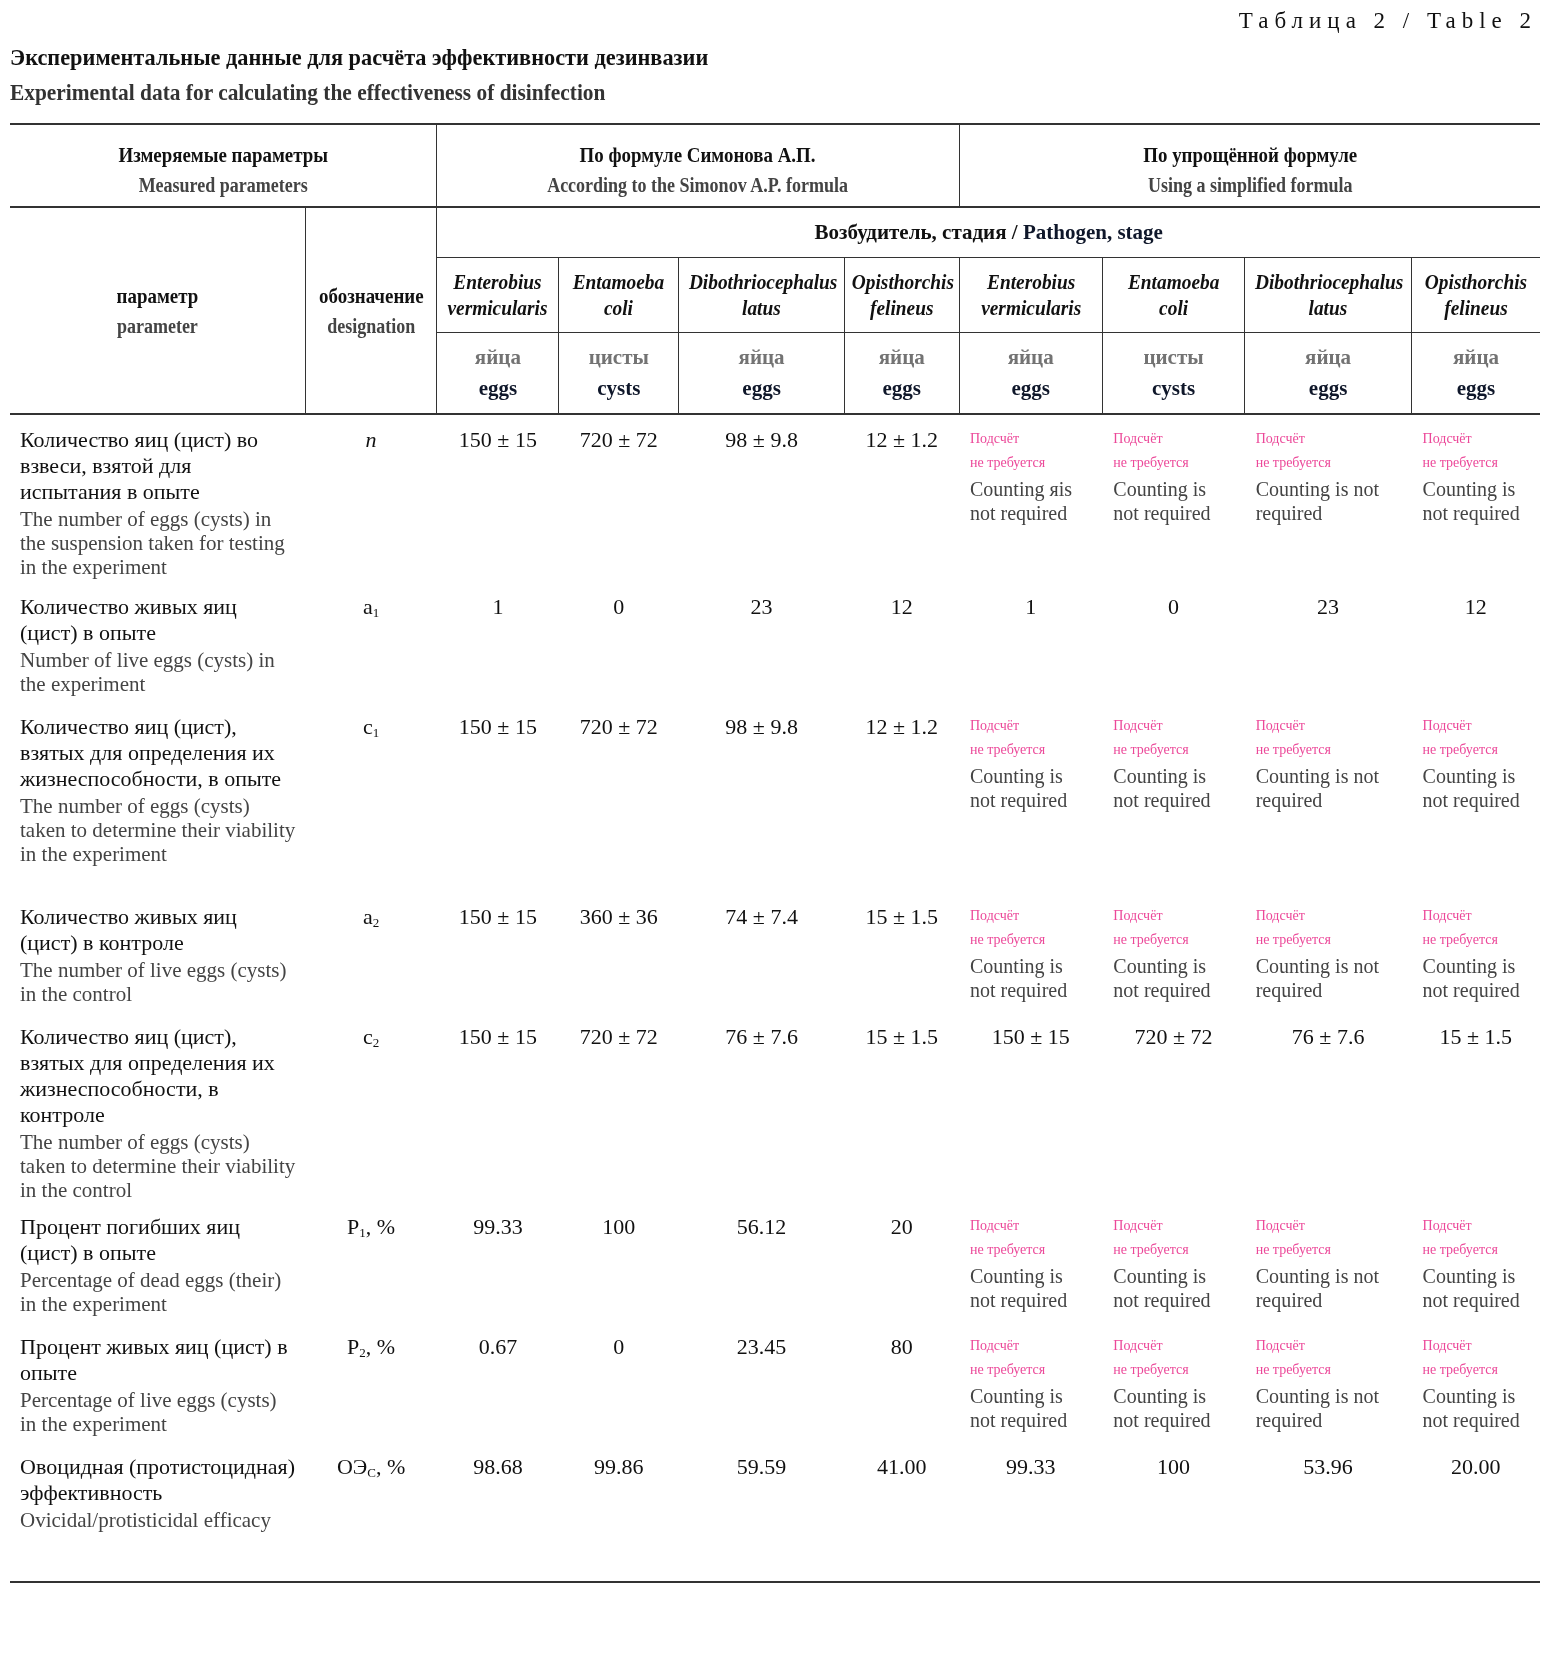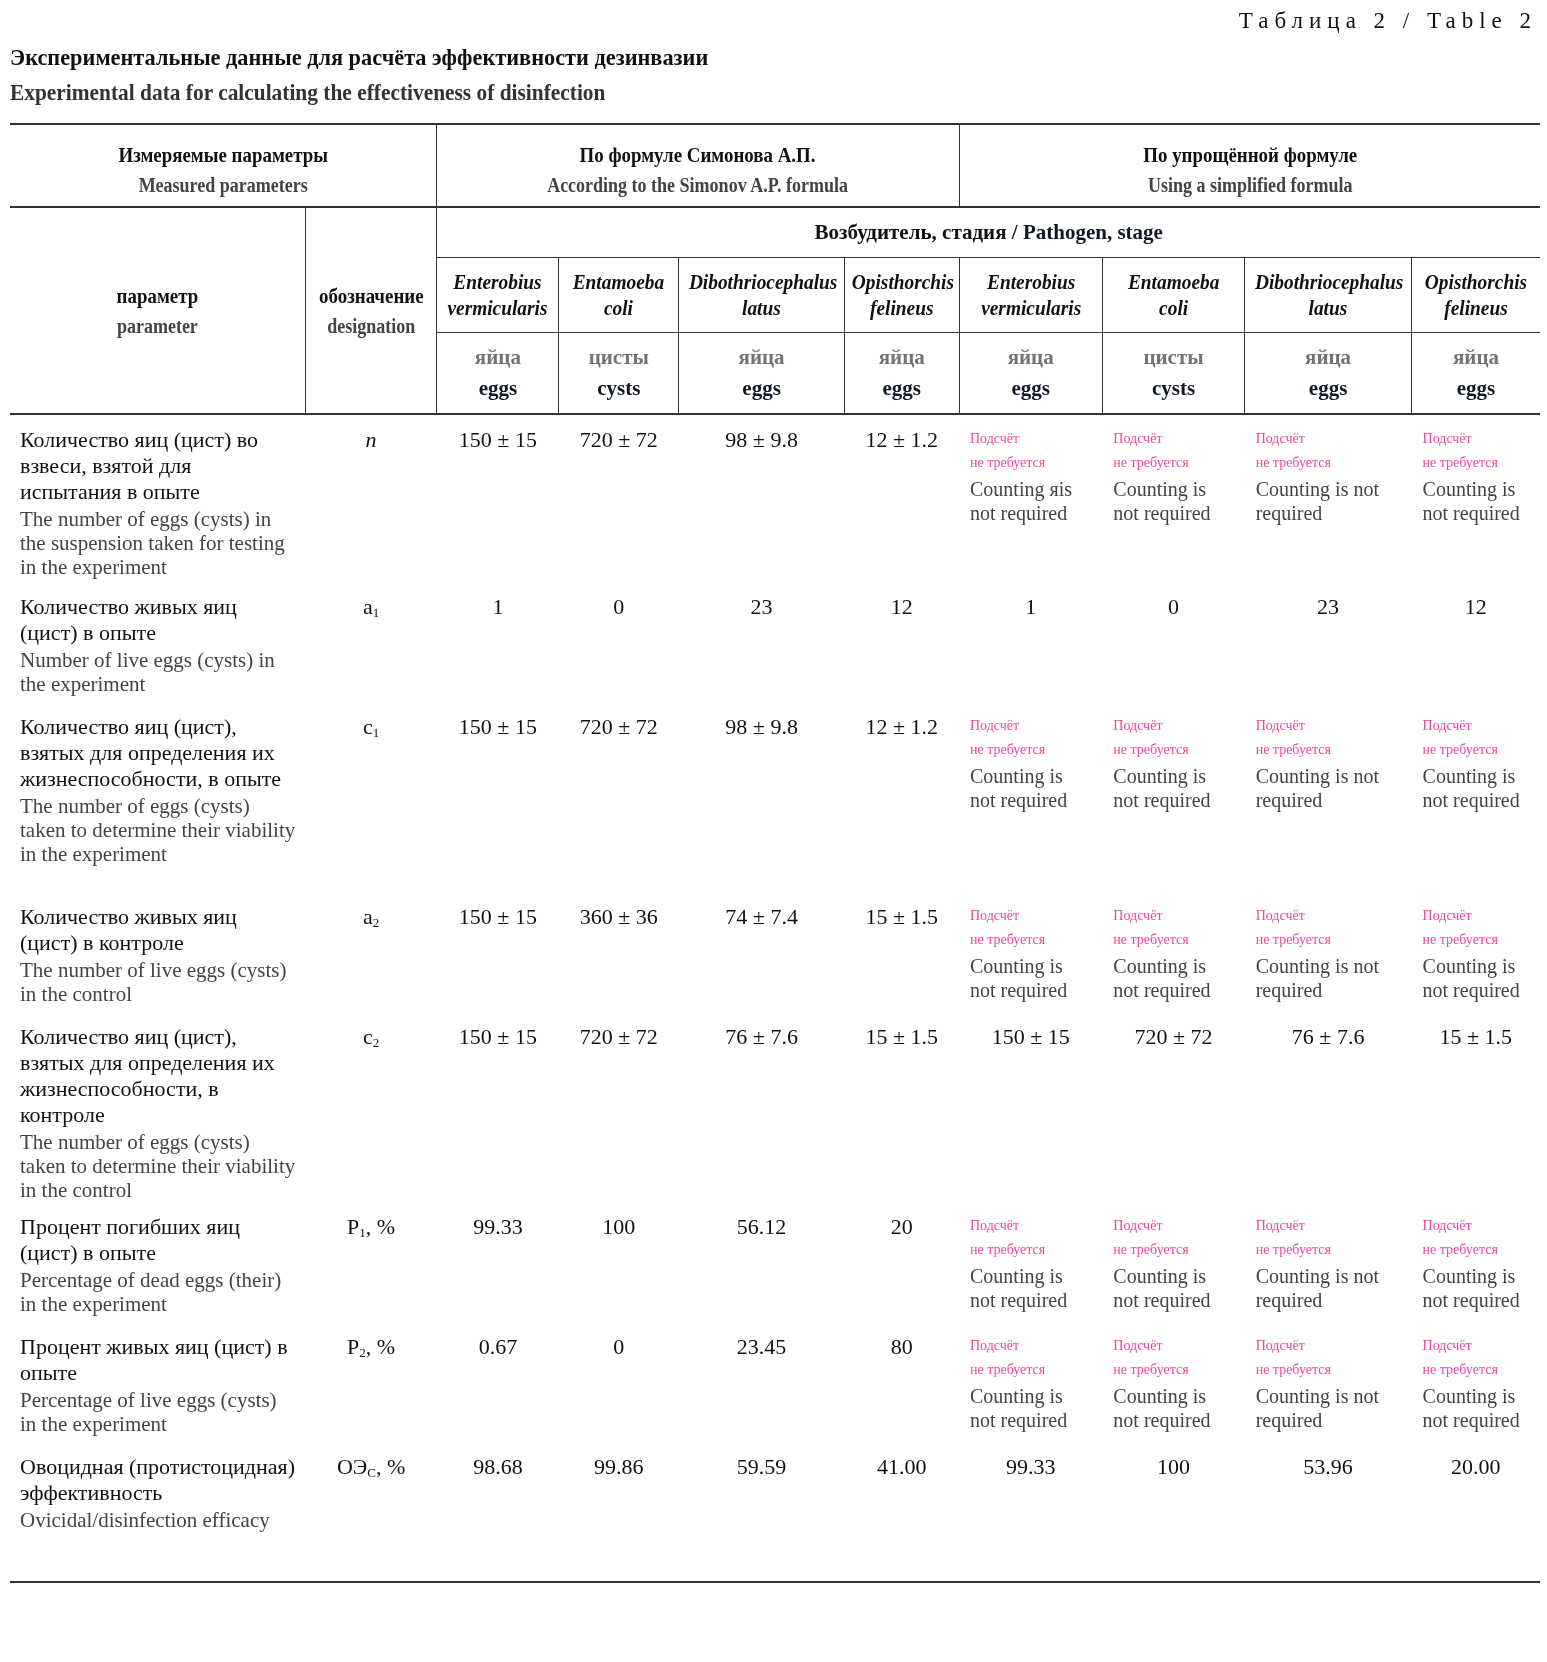--- a/index.html
+++ b/index.html
@@ -341,21 +341,21 @@
         </td>
         <td class="nr">
           <div class="ru">Подсчёт</div>
           <div class="ru">не требуется</div>
           <div class="en" style="max-width: 108px;">Counting is not required</div>
         </td>
       </tr>
       <tr class="last-row" style="height: 140px;">
         <td class="param bb">
           <div class="prm-ru">Овоцидная (протистоцидная) эффективность</div>
-          <div class="prm-en">Ovicidal/disinfection efficacy</div>
+          <div class="prm-en">Ovicidal/protisticidal efficacy</div>
         </td>
         <td class="desig bb"><span>ОЭ</span><sub>С</sub><span>, %</span></td>
         <td class="val bb">98.68</td>
         <td class="val bb">99.86</td>
         <td class="val bb">59.59</td>
         <td class="val bb">41.00</td>
         <td class="val bb">99.33</td>
         <td class="val bb">100</td>
         <td class="val bb">53.96</td>
         <td class="val bb">20.00</td>

